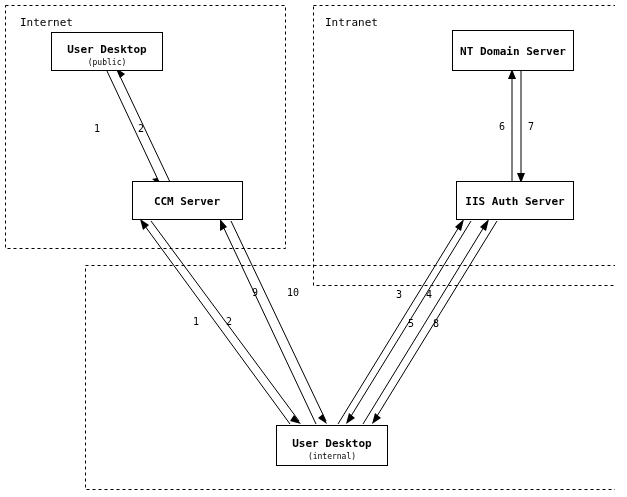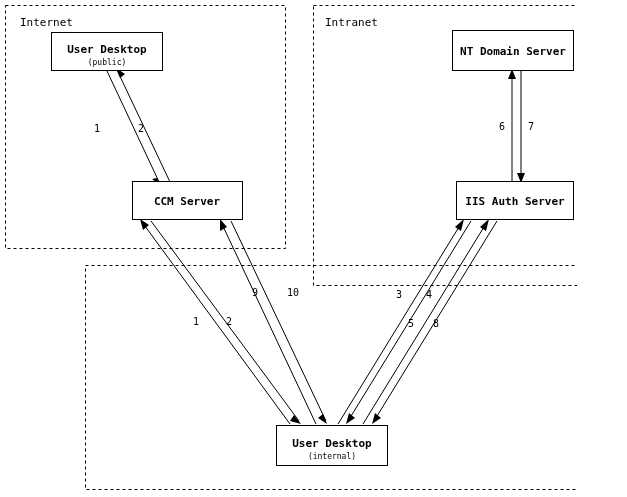--- a/index.html
+++ b/index.html
@@ -7,20 +7,21 @@
     padding: 0;
     background: #ffffff;
   }
   #diagram-root {
     position: relative;
     width: 577px;
     height: 497px;
     background: #ffffff;
     font-family: "DejaVu Sans Mono", monospace;
     overflow: hidden;
+    padding-left: 38px;
   }
   svg#diagram-svg {
     position: absolute;
     left: 0;
     top: 0;
     width: 627px;
     height: 497px;
   }
   .zone-label {
     font-family: "DejaVu Sans Mono", monospace;

